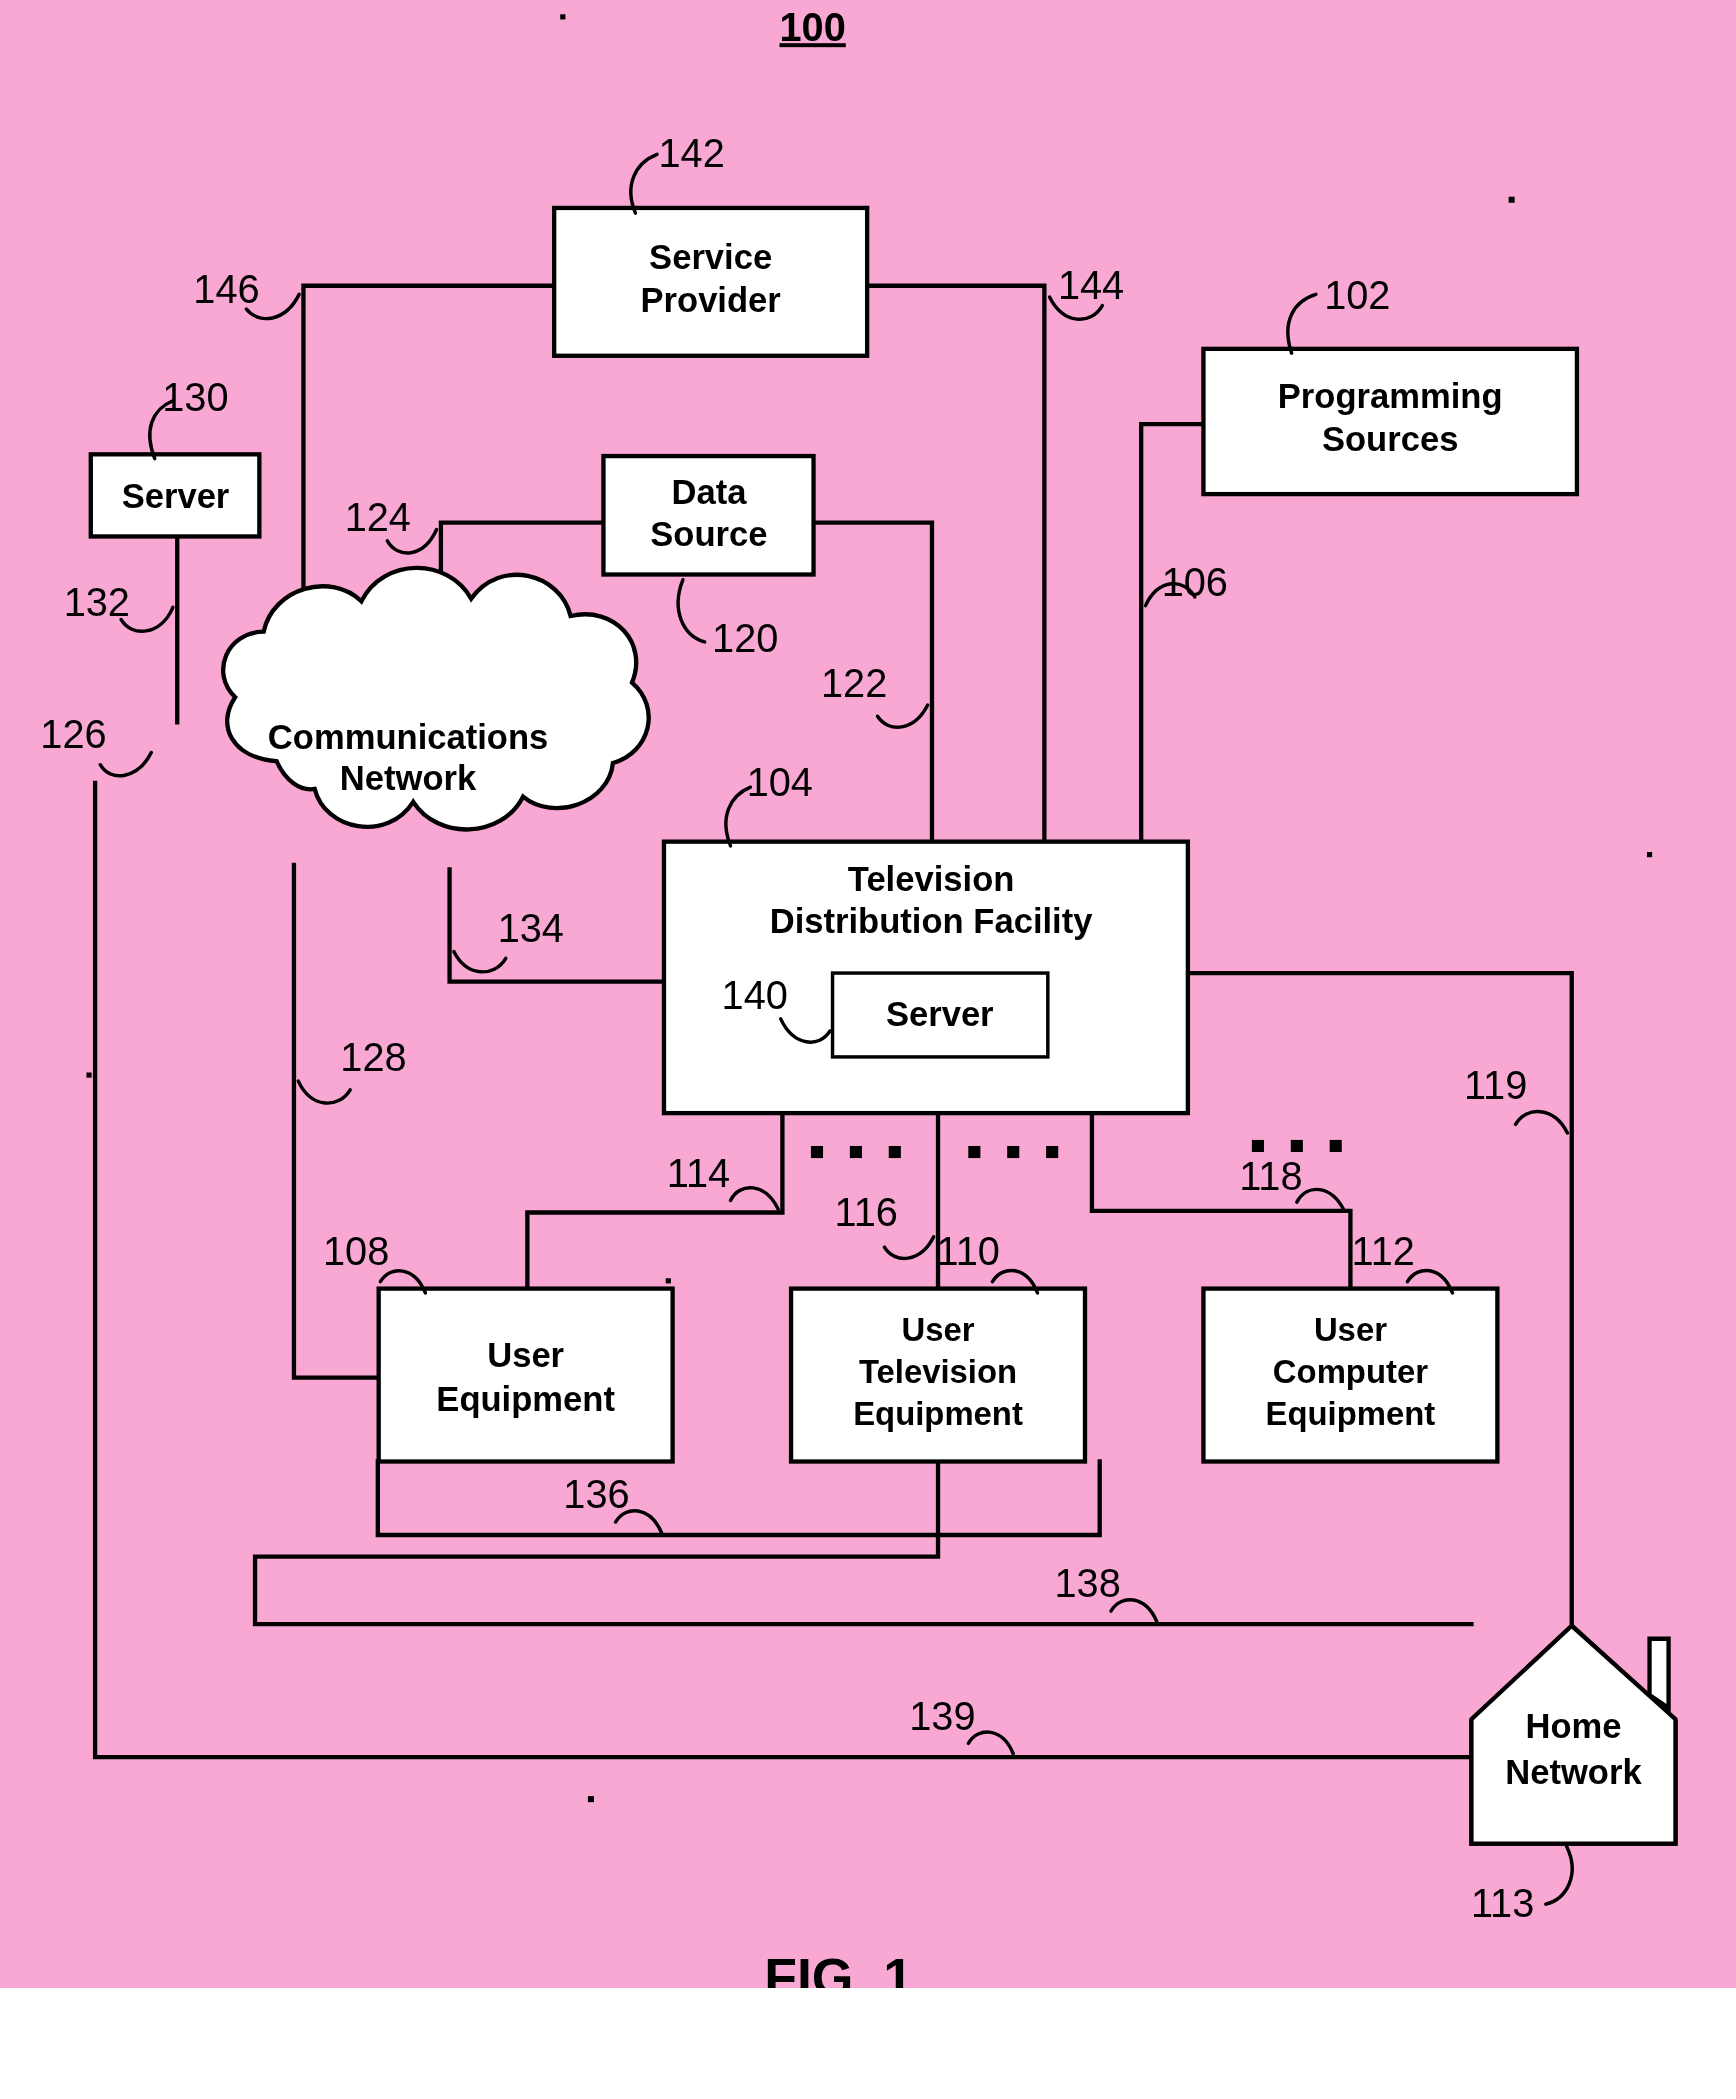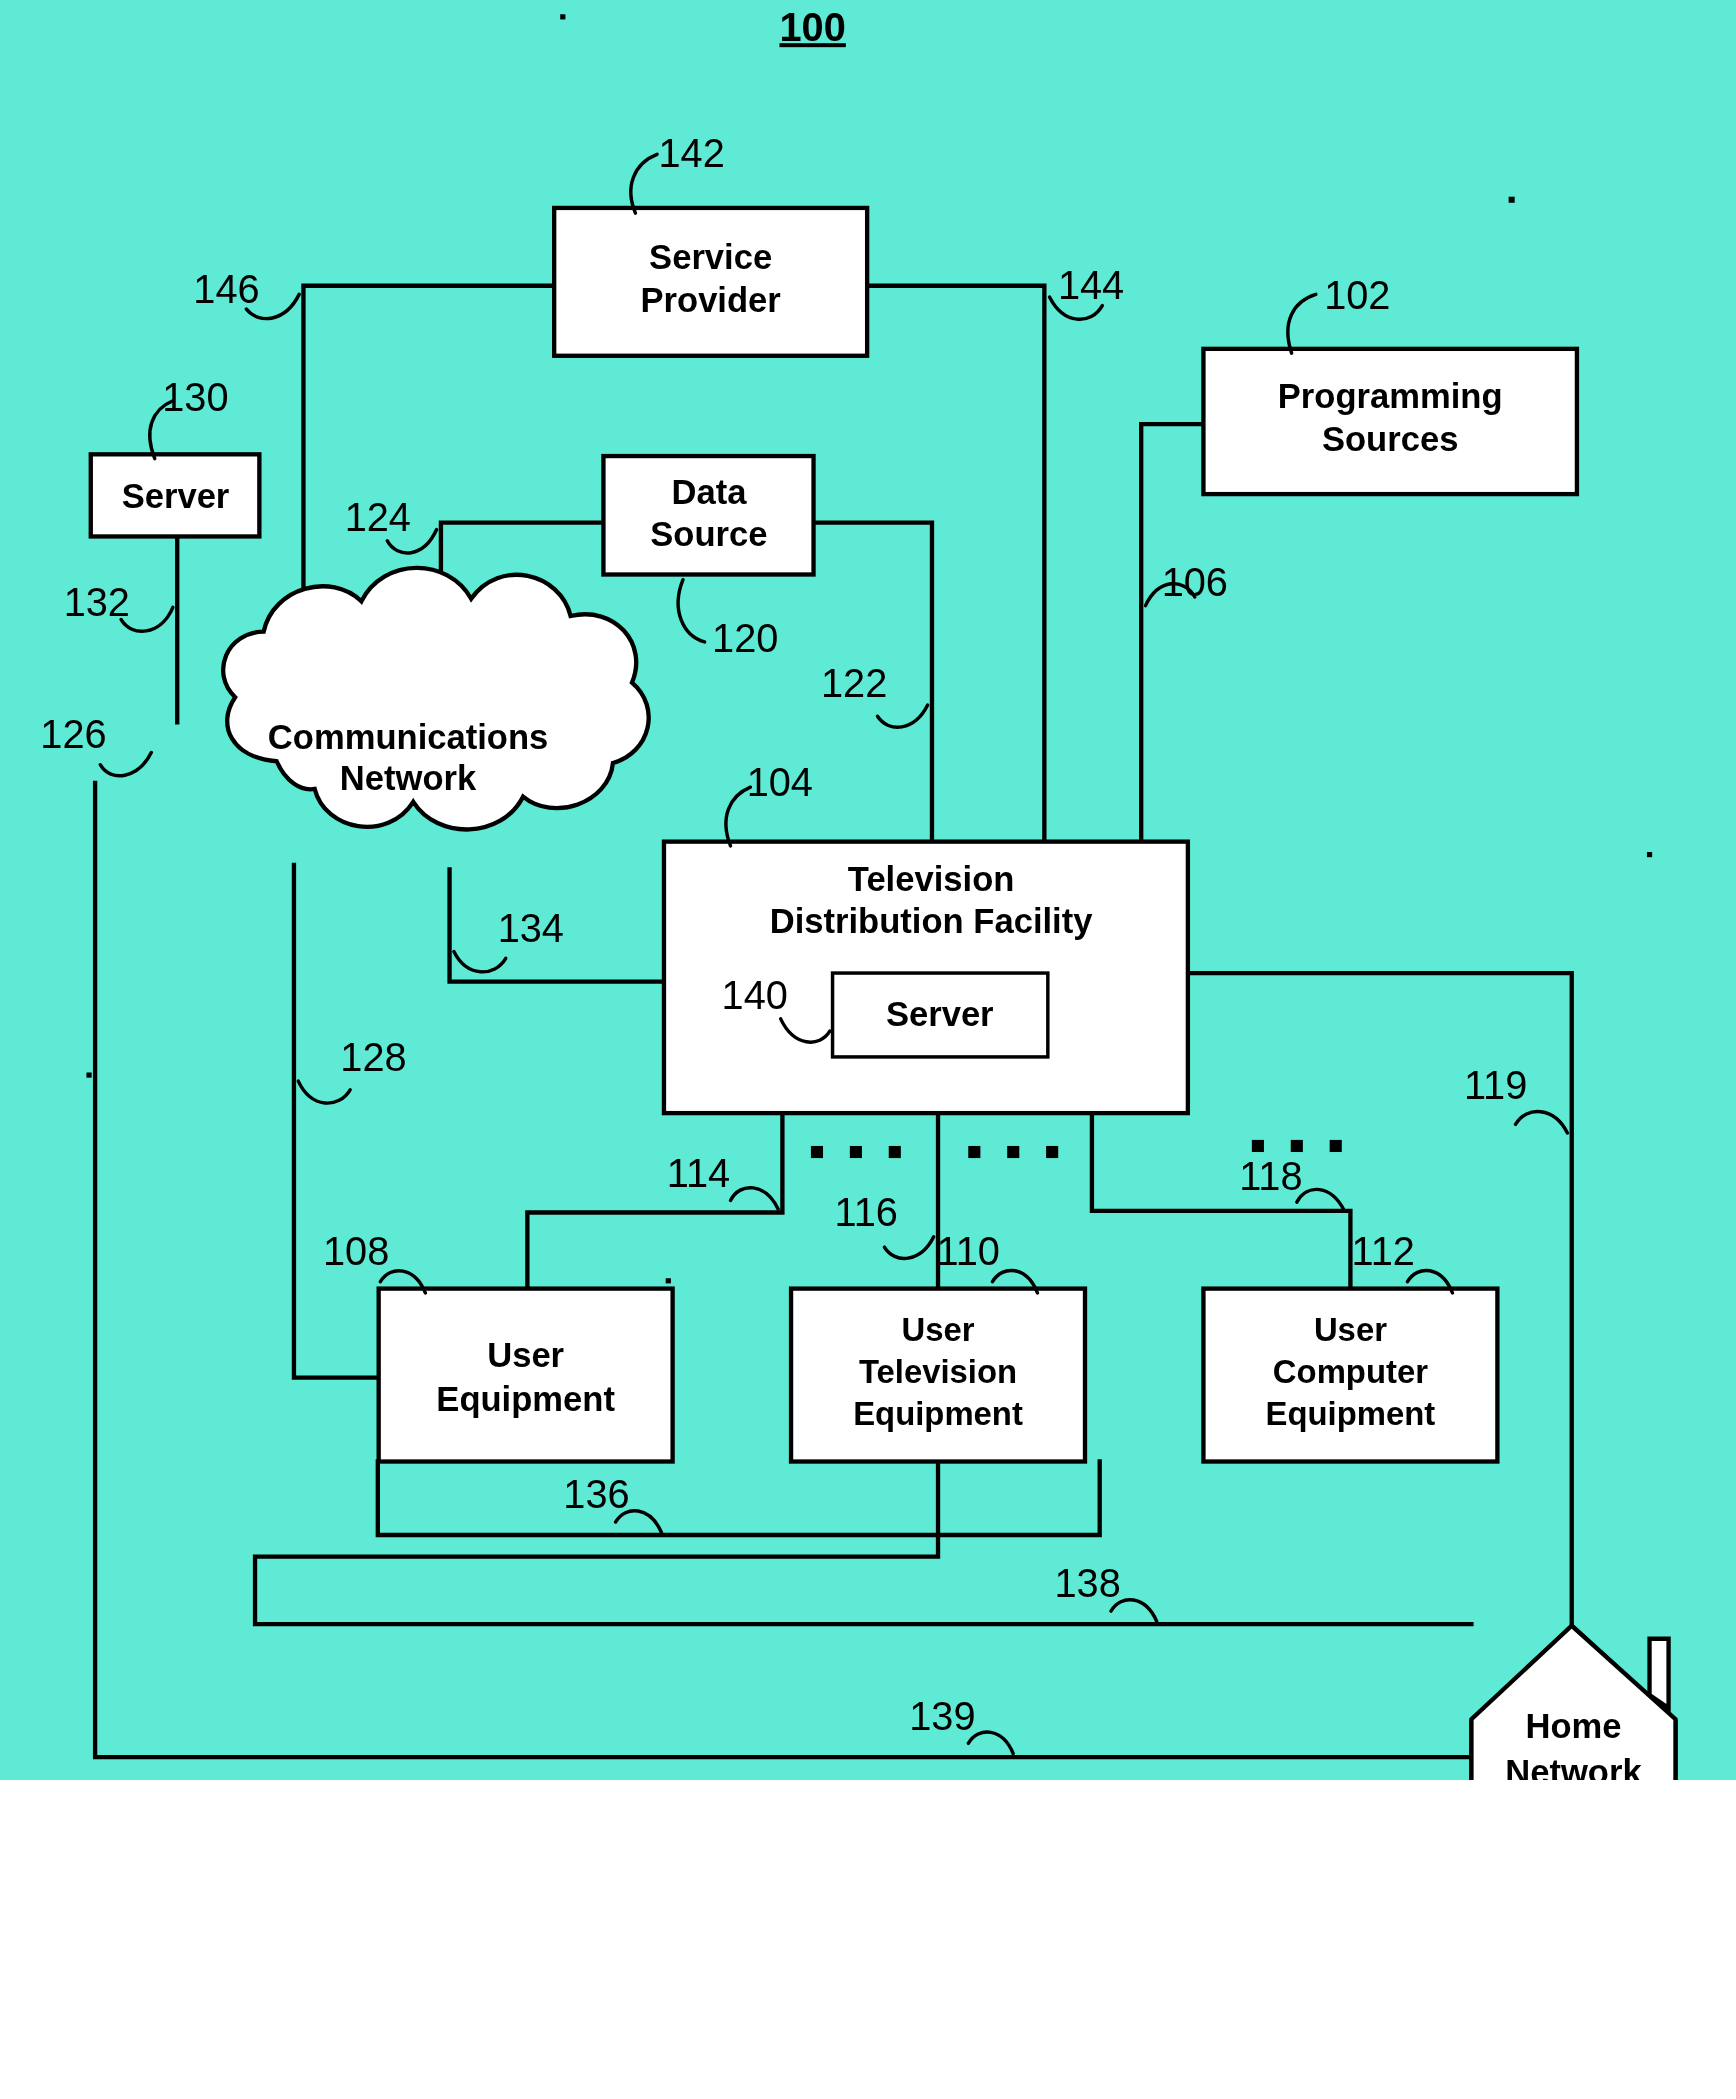--- a/index.html
+++ b/index.html
@@ -8,22 +8,22 @@
     padding: 0;
     background: #ffffff;
   }
   body {
     font-family: "Liberation Sans", sans-serif;
     color: #000000;
   }
   #figure-root {
     position: relative;
     width: 1736px;
-    height: 1780px;
-    background: #5eead4;
+    height: 1988px;
+    background: #f9a8d4;
     overflow: hidden;
   }
   svg.diagram-layer {
     position: absolute;
     top: 0;
     left: 0;
     width: 1736px;
     height: 2100px;
   }
   

